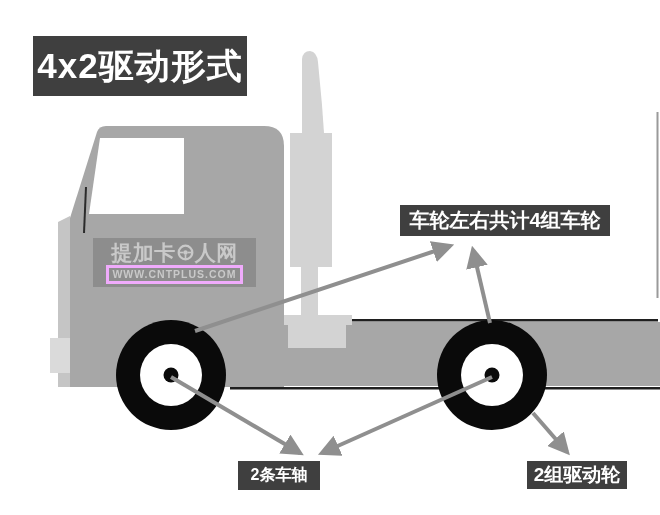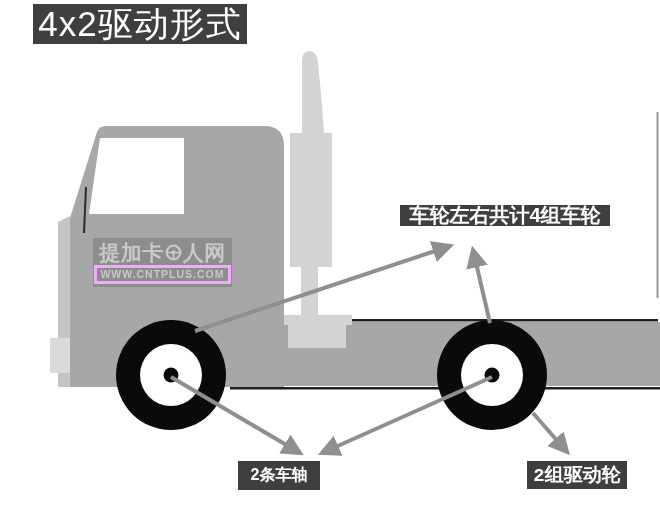--- a/index.html
+++ b/index.html
@@ -8,47 +8,47 @@
     width: 660px;
     height: 515px;
     overflow: hidden;
     background: var(--c-bg, #ffffff);
     font-family: "Liberation Sans", "DejaVu Sans", sans-serif;
   }
   .stage svg.truck { position: absolute; left: 0; top: 0; }
 
   .title-box {
     position: absolute;
-    left: 33px; top: 4px;
-    width: 214px; height: 40px;
+    left: 33px; top: 36px;
+    width: 214px; height: 60px;
     background: var(--c-label-bg, #3f3f3f);
     color: var(--c-label-text, #ffffff);
-    font-weight: normal;
+    font-weight: bold;
     font-size: 35px;
     letter-spacing: 1px;
     display: flex; align-items: center; justify-content: center;
     white-space: nowrap;
   }
 
   .callout {
     position: absolute;
     background: var(--c-label-bg, #3f3f3f);
     color: var(--c-label-text, #ffffff);
     font-weight: bold;
     display: flex; align-items: center; justify-content: center;
     white-space: nowrap;
   }
-  .callout.wheels-total { left: 400px; top: 205px; width: 210px; height: 21px; font-size: 20px; }
+  .callout.wheels-total { left: 400px; top: 205px; width: 210px; height: 31px; font-size: 20px; }
   .callout.axles        { left: 238px; top: 461px; width: 82px;  height: 29px; font-size: 16px; }
-  .callout.drive-wheels { left: 527px; top: 461px; width: 100px; height: 28px; font-size: 19px; font-family: Liberation Mono, monospace; }
+  .callout.drive-wheels { left: 527px; top: 461px; width: 100px; height: 28px; font-size: 19px; }
 
   .watermark {
     position: absolute;
     left: 93px; top: 238px;
-    width: 139px; height: 49px;
+    width: 163px; height: 49px;
     background: var(--c-watermark-bg, #8d8d8d);
     display: flex; flex-direction: column;
     align-items: center; justify-content: center;
     gap: 1px;
   }
   .wm-brand {
     color: var(--c-watermark-text, #c9c9c9);
     font-weight: bold;
     font-size: 21px;
     letter-spacing: 0.5px;

